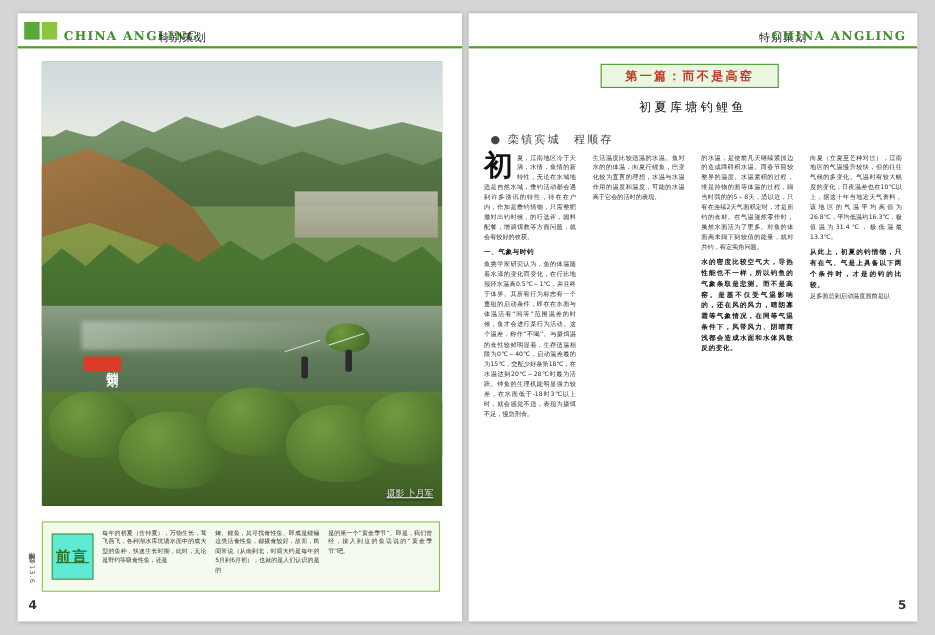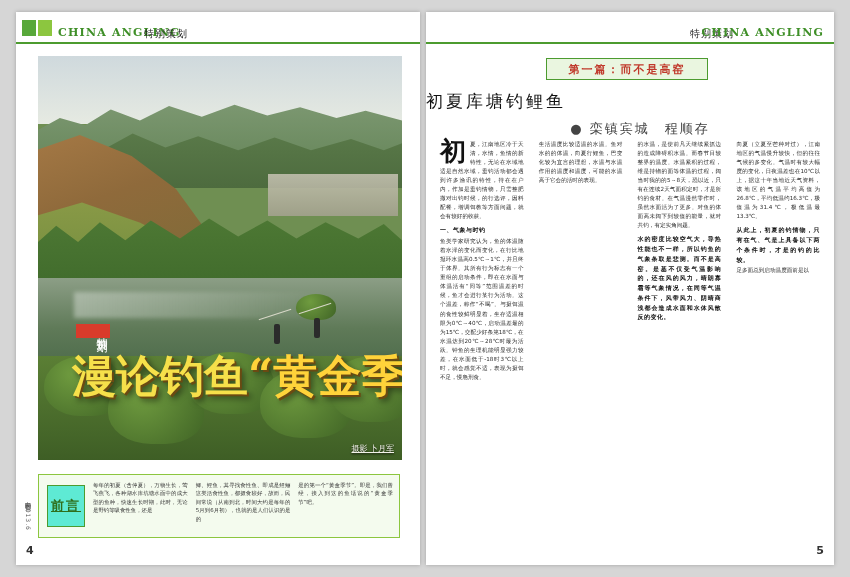--- a/index.html
+++ b/index.html
@@ -167,27 +167,27 @@
   }
 
   
   .section-banner{
     position:absolute;left:120px;top:46px;width:160px;height:20px;
     border:1px solid #4c9b2f;background:#eaf6e0;
     display:flex;align-items:center;justify-content:center;
     color:#c0392b;font-size:11px;font-weight:bold;letter-spacing:2px;
   }
   .art-title{
-    position:absolute;left:0;right:0;top:78px;
+    position:absolute;left:0;right:0;top:78px;text-align:center;
     font-family:"DejaVu Serif","Liberation Serif",serif;
-    font-size:17px;color:#111;letter-spacing:3px;
+    font-size:11px;color:#111;letter-spacing:3px;
   }
   .byline{
-    position:absolute;left:0;right:0;top:108px;text-align:center;
-    font-size:13px;color:#444;letter-spacing:2px;padding-left:20px;
+    position:absolute;left:0;right:0;top:108px;text-align:left;
+    font-size:10px;color:#444;letter-spacing:2px;padding-left:20px;
   }
   .columns{
     position:absolute;left:14px;right:14px;top:128px;bottom:30px;
   }
   .col{
     position:absolute;top:0;bottom:0;width:22%;
     font-size:5.6px;line-height:1.62;color:#2b2b2b;text-align:justify;
   }
   .col.c1{left:0;}
   .col.c2{left:26%;}
@@ -233,21 +233,20 @@
       <div class="bush" style="left:70px;top:318px;width:96px;height:70px;"></div>
       <div class="bush" style="left:150px;top:296px;width:86px;height:62px;"></div>
       <div class="bush" style="left:222px;top:312px;width:92px;height:70px;"></div>
       <div class="bush" style="left:292px;top:300px;width:84px;height:66px;"></div>
       <div class="bush" style="left:258px;top:238px;width:40px;height:26px;"></div>
 
       <div class="angler" style="left:236px;top:268px;"></div>
       <div class="angler" style="left:276px;top:262px;"></div>
 
       <div class="cover-tag">特别策划</div>
-      <div class="cover-title"><span>漫论钓鱼</span><span class="quote">“</span><span class="quote">黄金季</span></div>
 
       <div class="photo-credit">摄影 卜月军</div>
     </div>
 
     <div class="preface">
       <div class="preface-label">前言</div>
       <div class="preface-cols">
         <p style="margin:0 0 3px;">每年的初夏（含仲夏），万物生长，莺飞燕飞，各种湖水库坑塘水面中的成大型的鱼种，快速生长时期，此时，无论是野钓等吸食性鱼，还是</p>
         <p style="margin:0 0 3px;">鲫、鲤鱼，其寻找食性鱼、即成是鲤鲡这类活食性鱼，都摄食较好，故而，民间常说（从南到北，时间大约是每年的5月到6月初），也就的是人们认识的是的</p>
         <p style="margin:0;">是的第一个“黄金季节”。即是，我们曾经，接入到这的鱼话说的“黄金季节”吧。</p>

